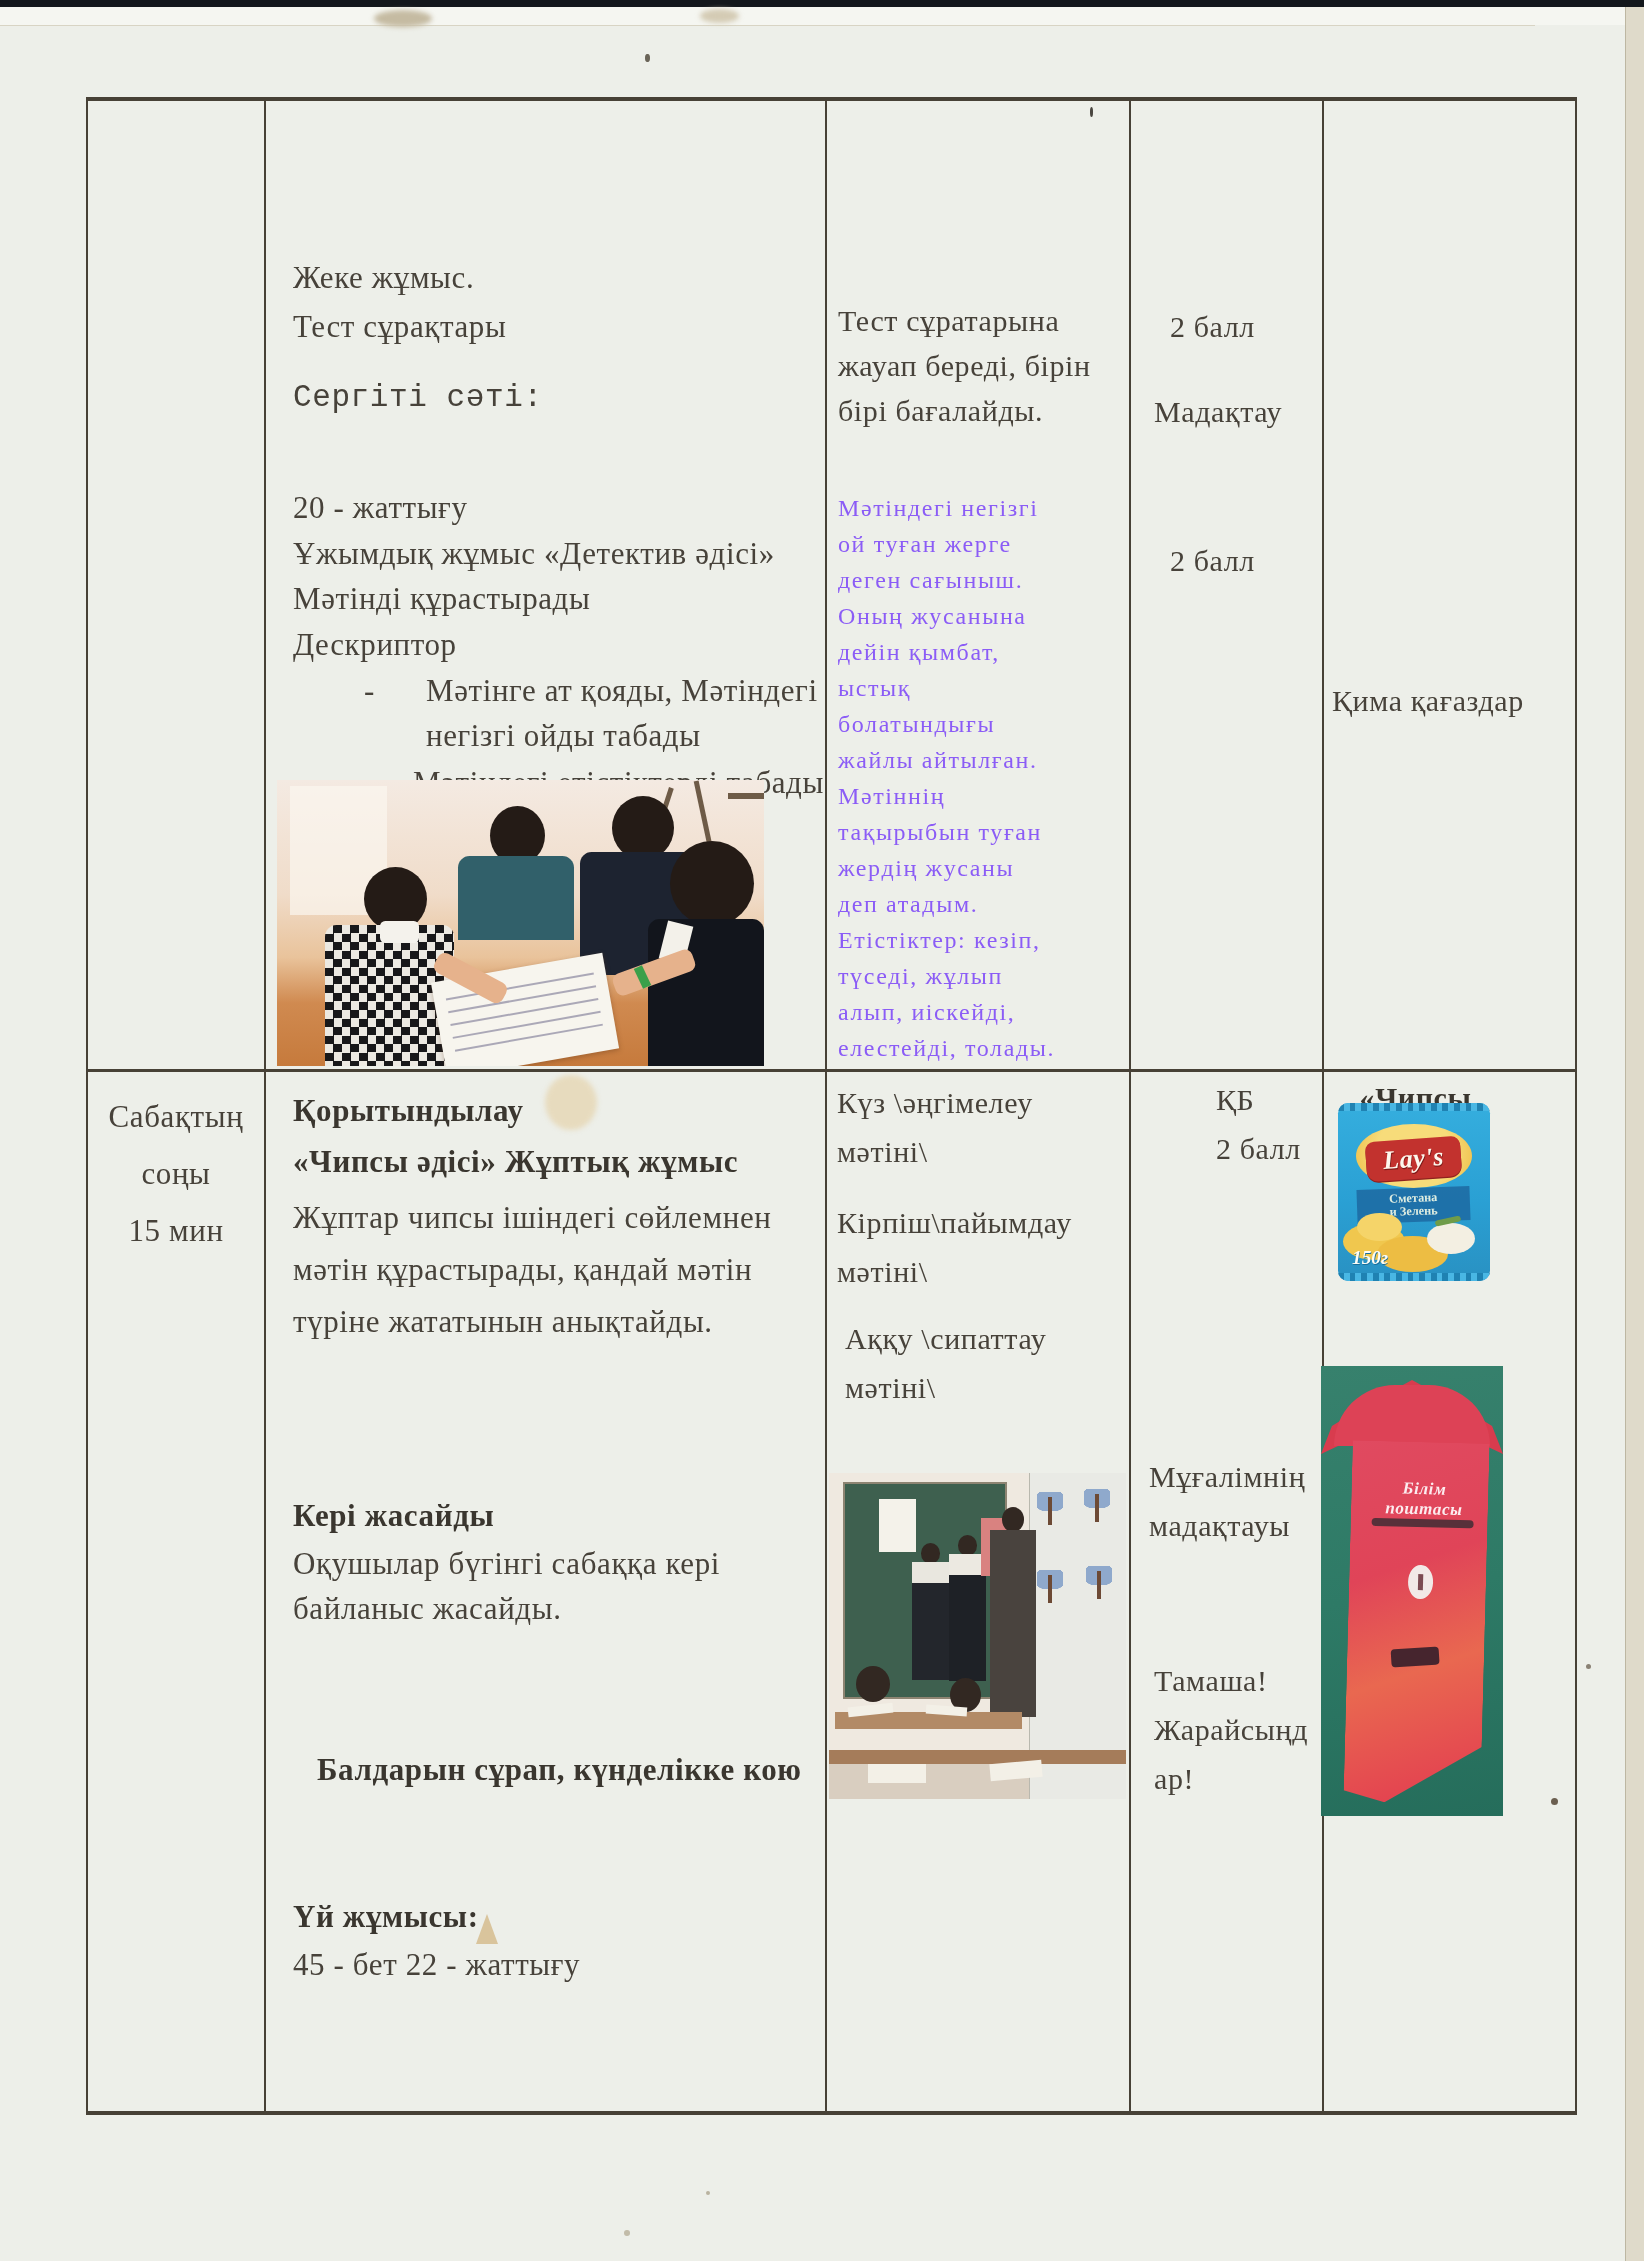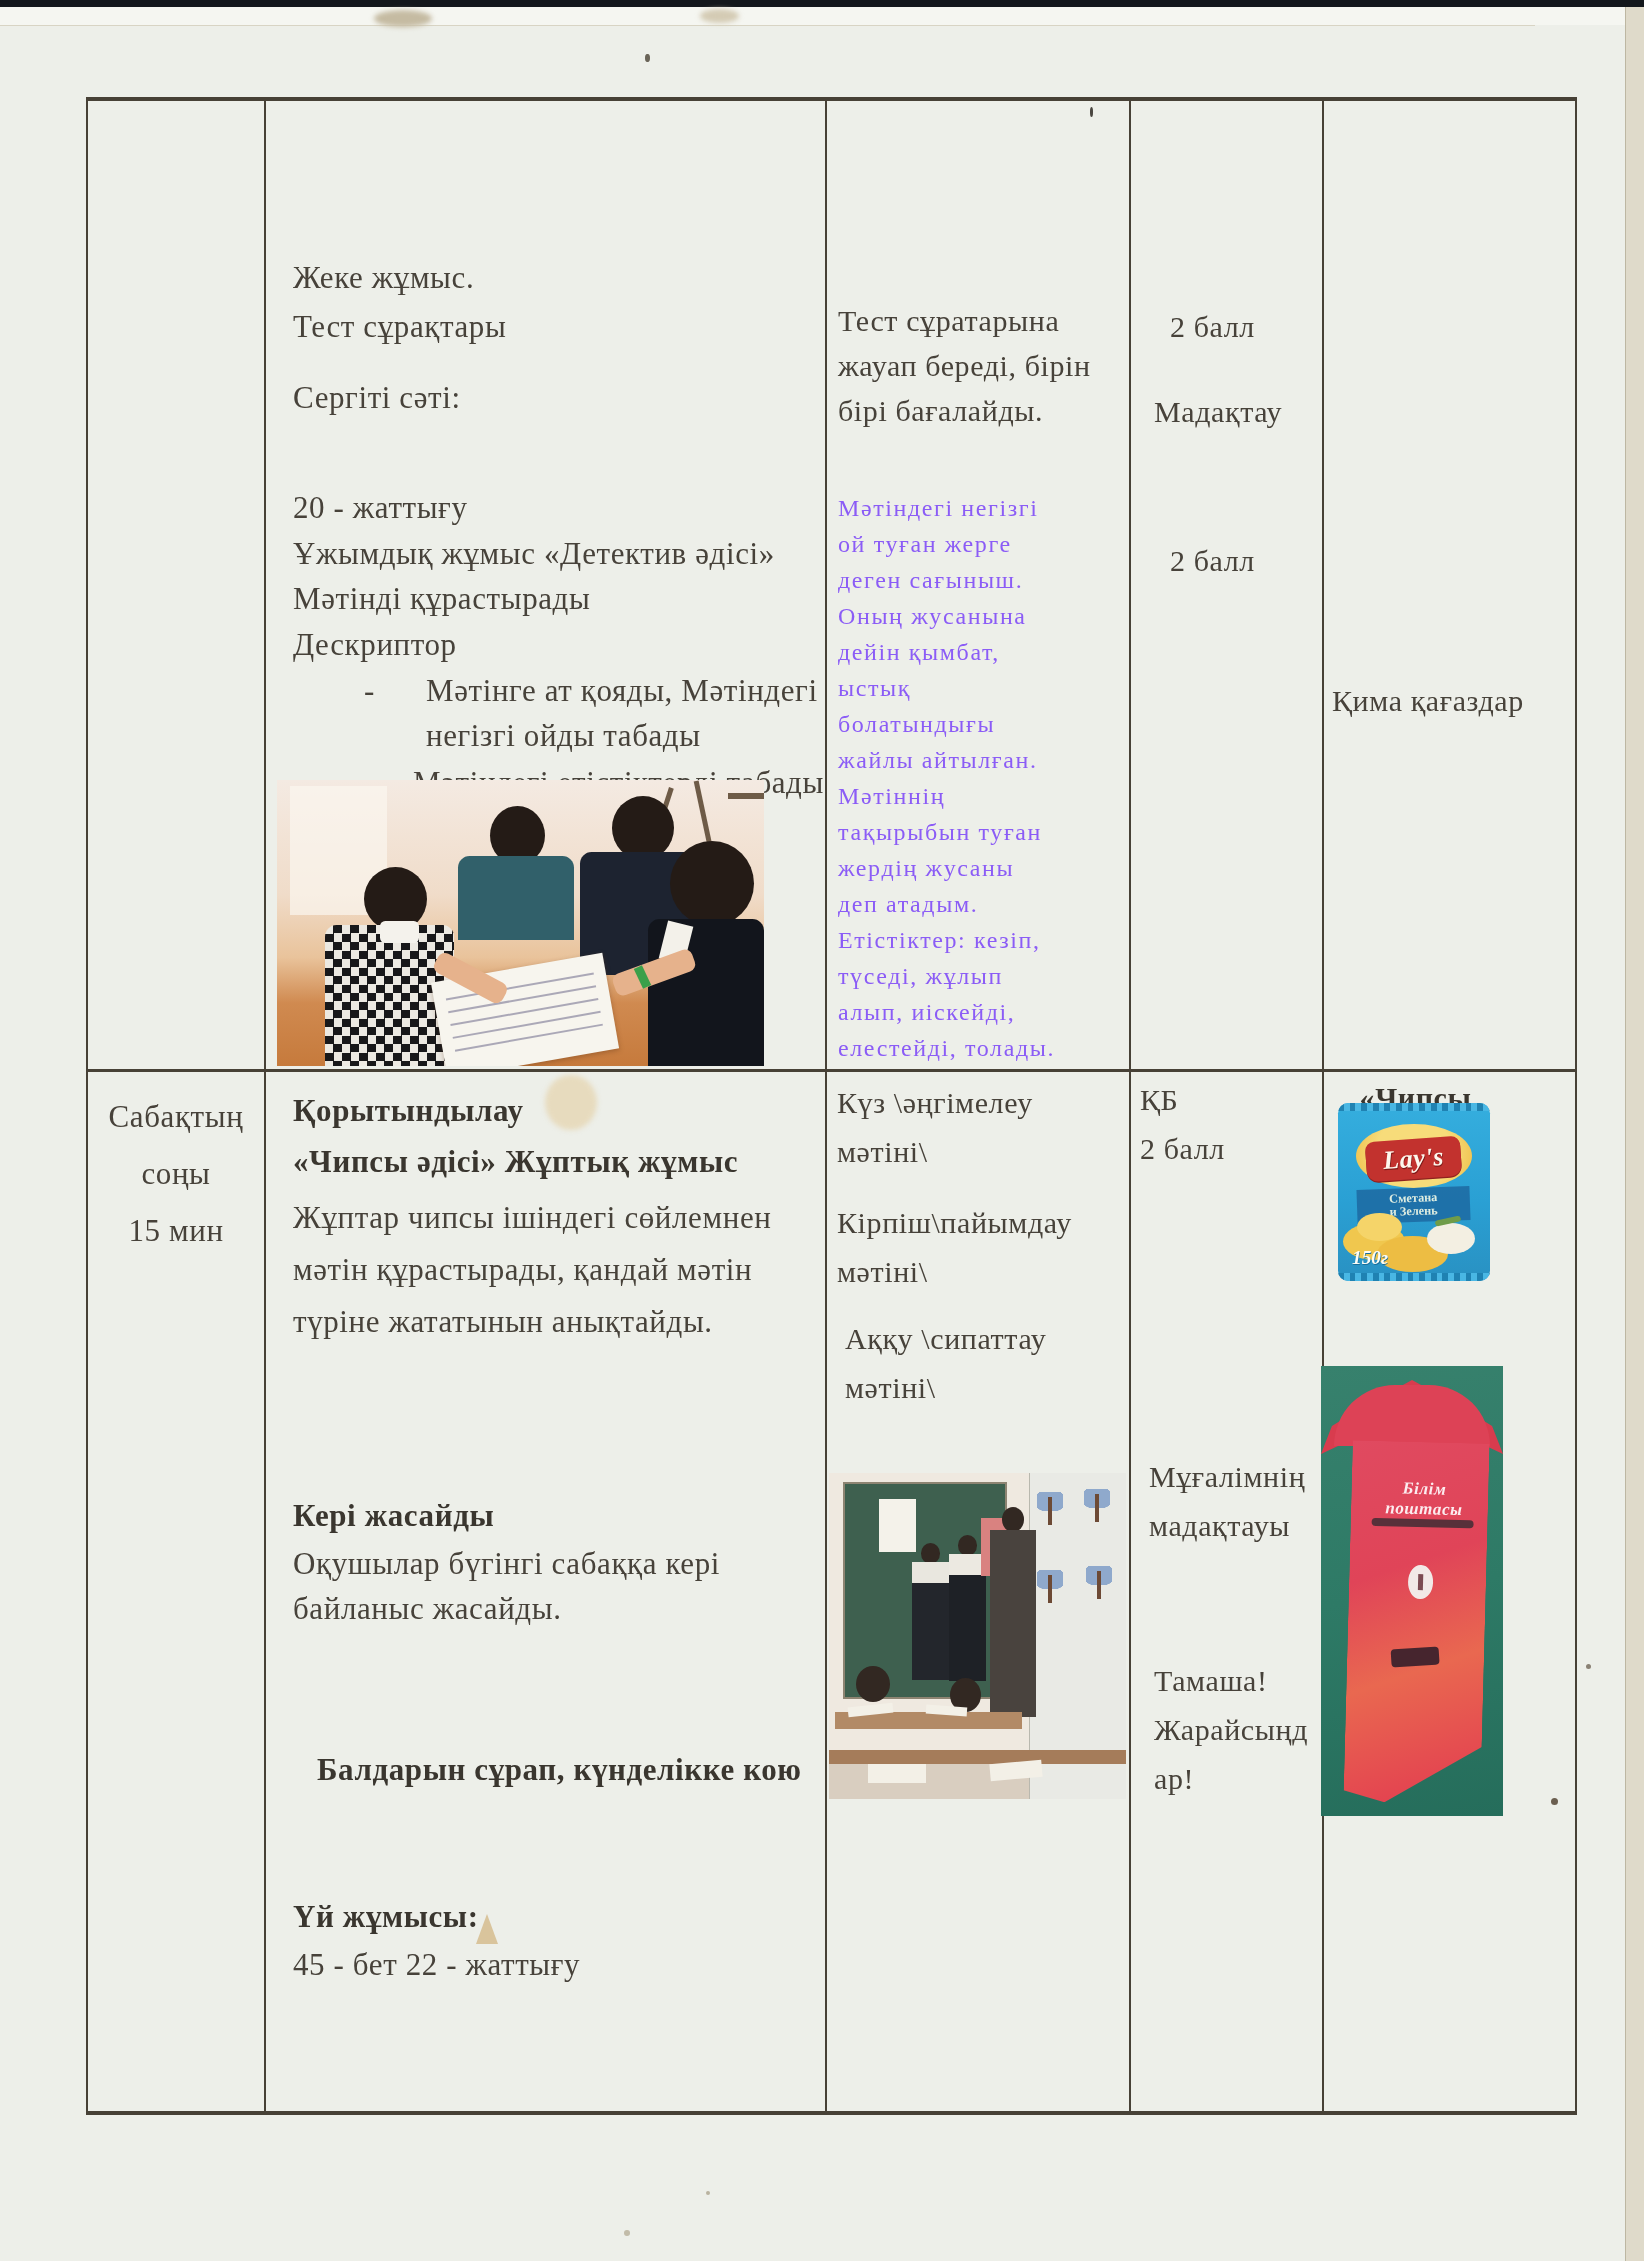--- a/index.html
+++ b/index.html
@@ -106,21 +106,21 @@
   <div class="line" style="left:86px;top:97px;width:1.9px;height:2018px;"></div>
   <div class="line" style="left:1575px;top:97px;width:1.9px;height:2018px;"></div>
   <div class="line" style="left:264px;top:97px;width:1.9px;height:2018px;"></div>
   <div class="line" style="left:825px;top:97px;width:1.9px;height:2018px;"></div>
   <div class="line" style="left:1129px;top:97px;width:1.9px;height:2018px;"></div>
   <div class="line" style="left:1322px;top:97px;width:1.9px;height:2018px;"></div>
   <div class="line" style="left:86px;top:1069px;width:1491px;height:2.6px;"></div>
 
   <div class="txt c2" style="left:293px;top:255px;">Жеке жұмыс.</div>
   <div class="txt c2" style="left:293px;top:304px;">Тест сұрақтары</div>
-  <div class="txt c2" style="left:293px;top:375px;">Сергіті  сәті:</div>
+  <div class="txt c2" style="left:293px;top:375px;font-family:Liberation Mono, monospace;">Сергіті  сәті:</div>
   <div class="txt c2" style="left:293px;top:485px;">20 -  жаттығу</div>
   <div class="txt c2" style="left:293px;top:531px;">Ұжымдық жұмыс «Детектив  әдісі»</div>
   <div class="txt c2" style="left:293px;top:576px;">Мәтінді  құрастырады</div>
   <div class="txt c2" style="left:293px;top:622px;">Дескриптор</div>
   <div class="txt c2" style="left:364px;top:668px;">-</div>
   <div class="txt c2" style="left:426px;top:668px;">Мәтінге ат қояды, Мәтіндегі
 негізгі ойды табады</div>
   <div class="txt c2" style="left:364px;top:760px;">-</div>
   <div class="txt c2" style="left:413px;top:760px;">Мәтіндегі етістіктерді табады</div>
 
@@ -229,21 +229,21 @@
     <div class="p2-fig-head" style="left:27px;top:193px;width:34px;height:36px;"></div>
     <div class="p2-fig-head" style="left:121px;top:205px;width:31px;height:34px;"></div>
     <div class="p2-desk" style="left:6.4px;top:239px;width:187px;height:17px;"></div>
     <div class="p2-paper" style="left:19.3px;top:232px;width:45px;height:10.3px;transform:rotate(-6deg);"></div>
     <div class="p2-paper" style="left:97px;top:233px;width:41px;height:9px;transform:rotate(4deg);"></div>
     <div class="p2-desk" style="left:0px;top:277px;width:297px;height:14px;background:#a57c5a;"></div>
     <div class="p2-paper" style="left:39px;top:291px;width:58px;height:19.3px;"></div>
     <div class="p2-paper" style="left:161px;top:289px;width:52px;height:17px;transform:rotate(-5deg);"></div>
   </div>
 
-  <div class="txt c4" style="left:1140px;top:1075px;">ҚБ
+  <div class="txt c4" style="left:1216px;top:1075px;">ҚБ
 2 балл</div>
   <div class="txt c4" style="left:1149px;top:1452px;">Мұғалімнің
 мадақтауы</div>
   <div class="txt c4" style="left:1154px;top:1656px;">Тамаша!
 Жарайсыңд
 ар!</div>
 
   <div class="txt c4 b center" style="left:1325px;top:1073px;width:181px;">«Чипсы  әдісі»</div>
 
   <div class="photo3">

